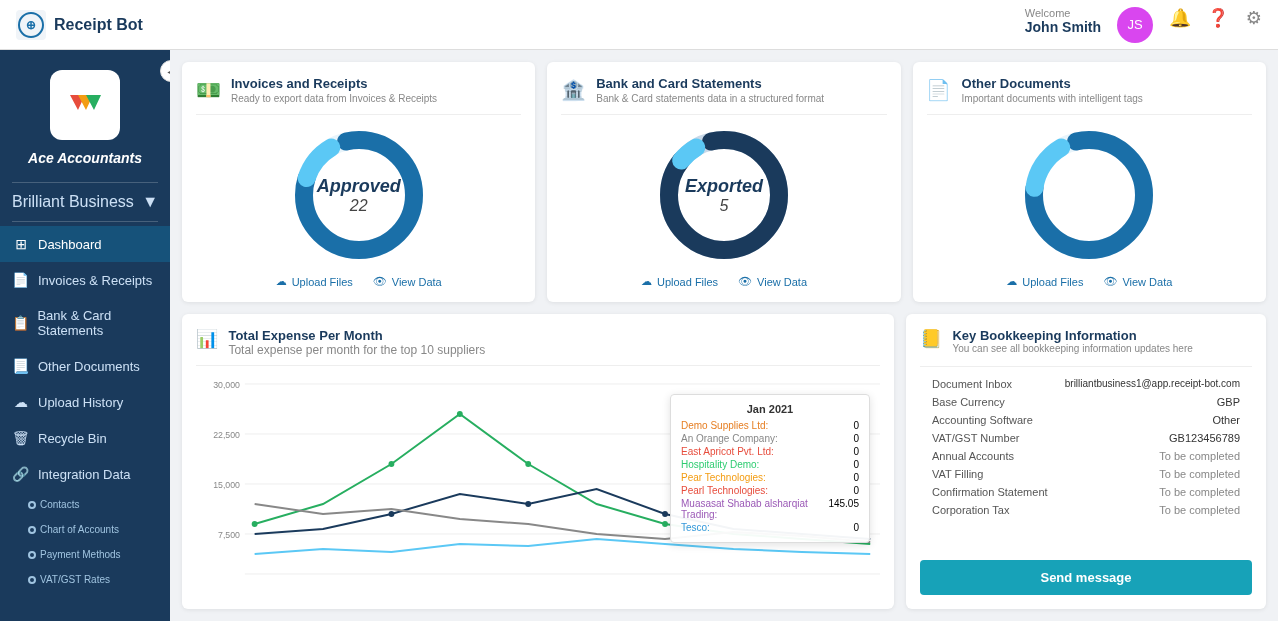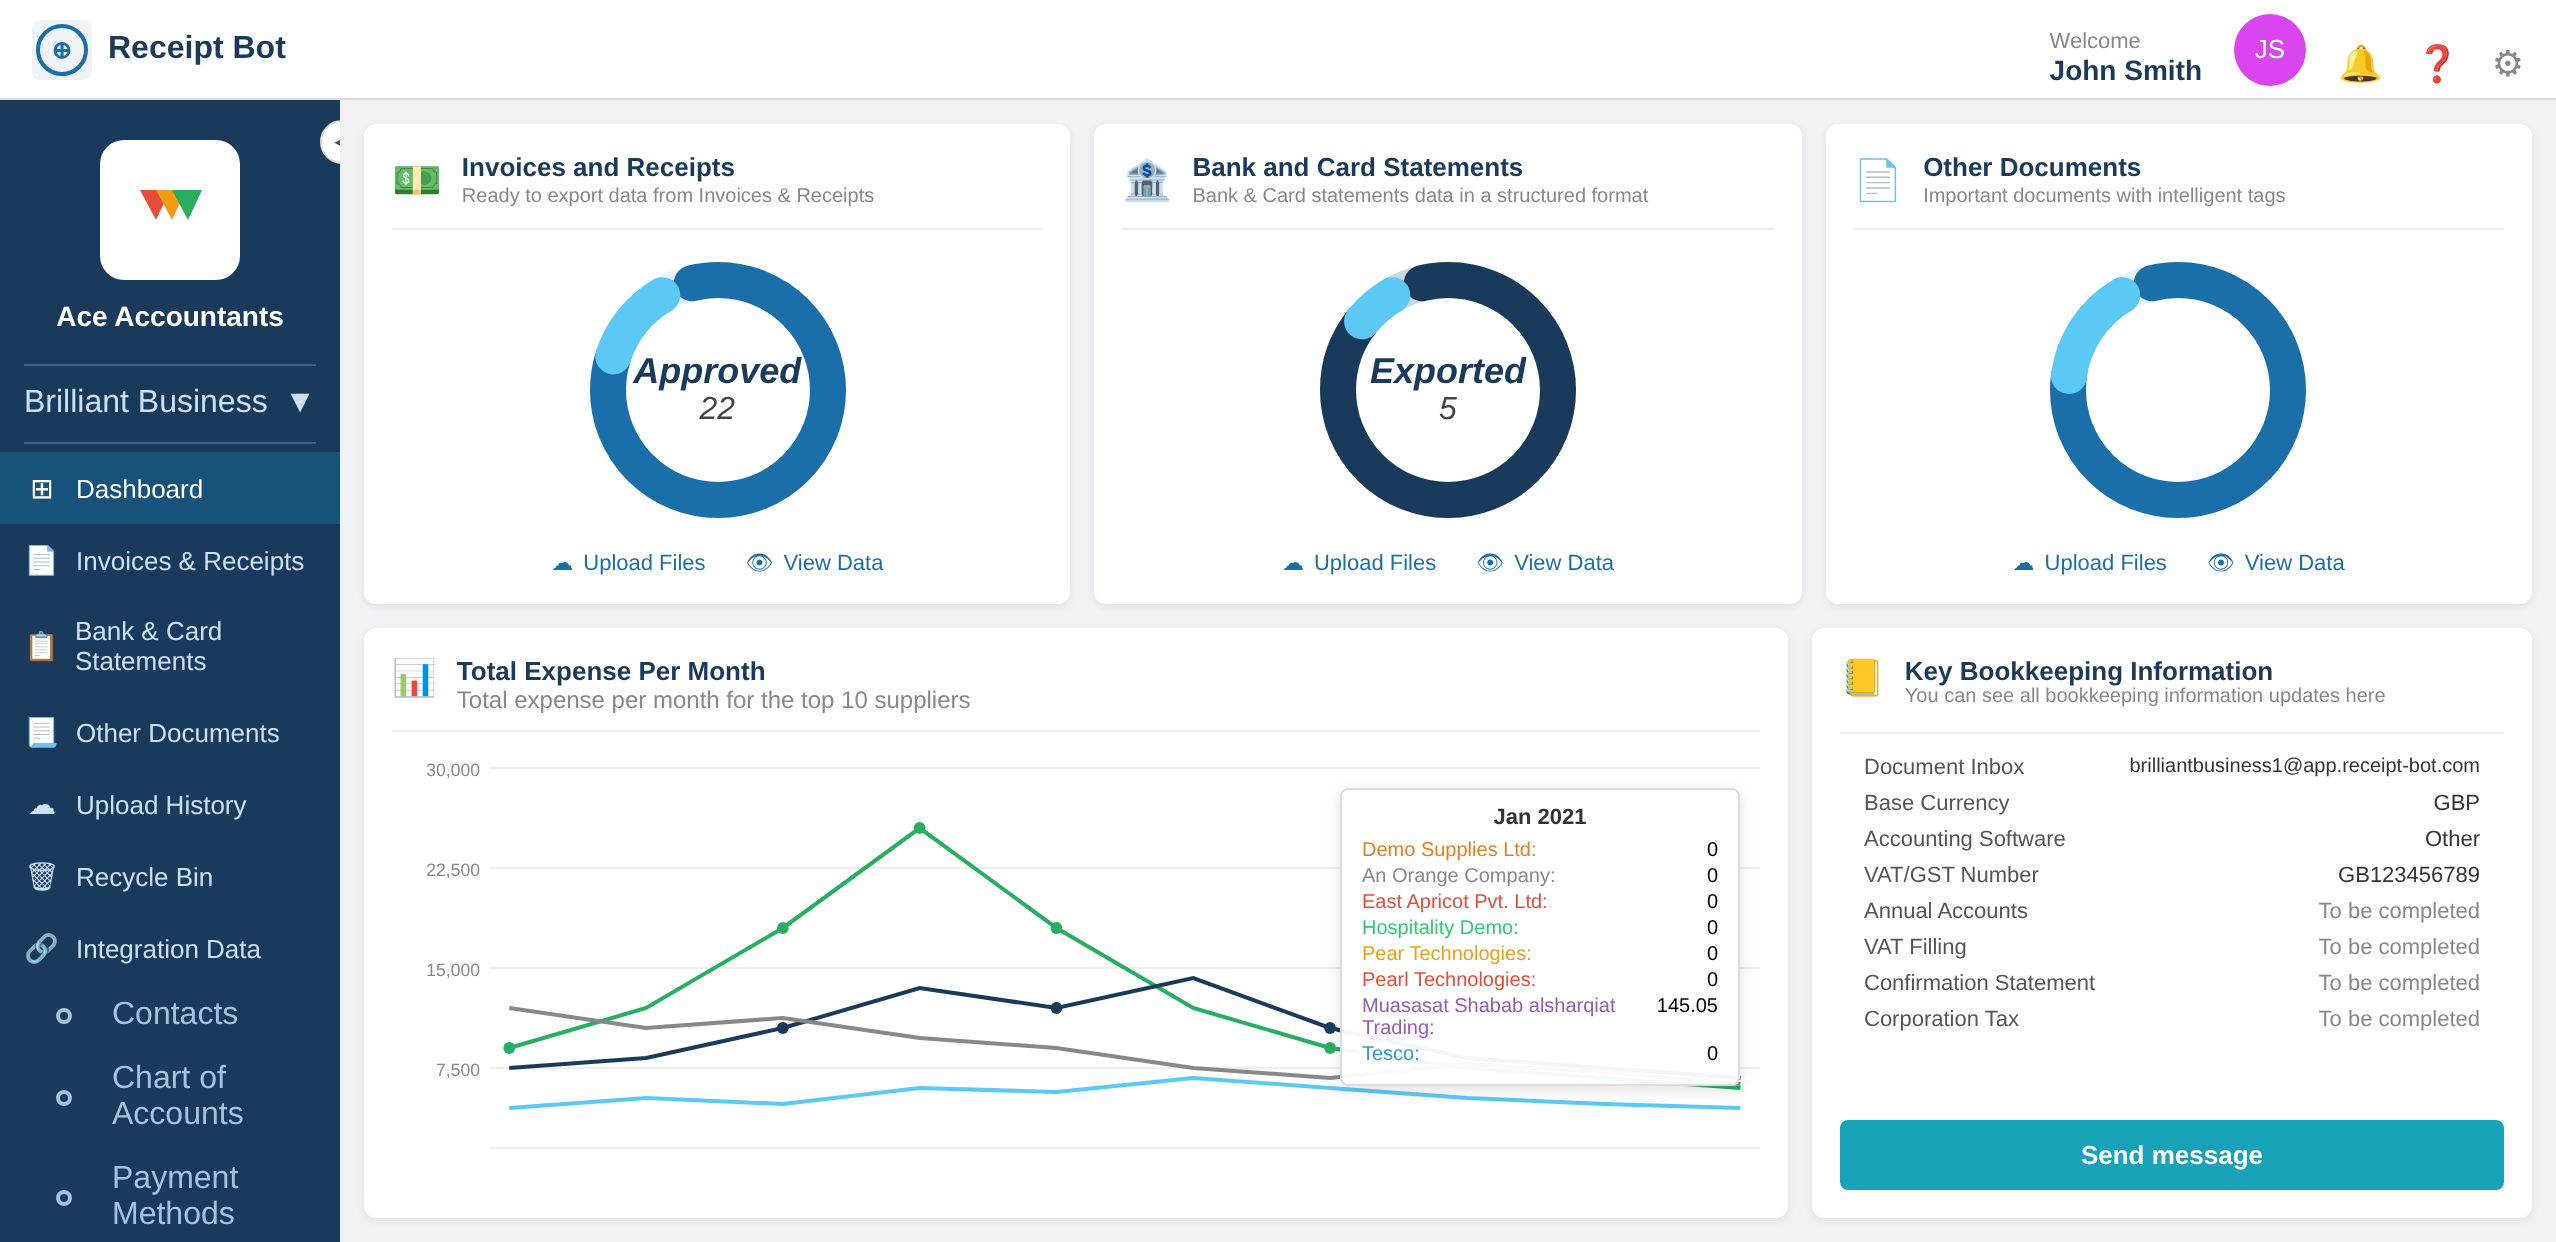--- a/index.html
+++ b/index.html
@@ -11,21 +11,21 @@
       height: 50px;
       display: flex;
       align-items: center;
       padding: 0 16px;
       border-bottom: 1px solid #ddd;
       flex-shrink: 0;
       z-index: 10;
     }
     .top-nav-logo { display: flex; align-items: center; gap: 8px; font-weight: bold; font-size: 16px; color: #1a3a5c; }
     .logo-icon { width: 30px; height: 30px; }
-    .top-nav-right { margin-left: auto; display: flex; align-items: flex-end; gap: 16px; }
+    .top-nav-right { margin-left: auto; display: flex; align-items: flex-start; gap: 16px; }
     .welcome-text { font-size: 11px; color: #888; }
     .user-name { font-size: 14px; font-weight: bold; color: #1a3a5c; }
     .avatar-circle { width: 36px; height: 36px; background: #d946ef; border-radius: 50%; color: #fff; display: flex; align-items: center; justify-content: center; font-weight: normal; font-size: 13px; }
     .nav-icon { font-size: 18px; color: #888; cursor: pointer; }
 
     
     .main-layout { display: flex; flex: 1; overflow: hidden; }
 
     
     .sidebar {
@@ -43,35 +43,35 @@
       width: 22px; height: 22px; background: #fff; border-radius: 50%;
       display: flex; align-items: center; justify-content: center;
       cursor: pointer; border: 1px solid #ddd; z-index: 5;
       font-size: 10px; color: #555;
     }
     .sidebar-logo-area { padding: 20px 16px 12px; display: flex; flex-direction: column; align-items: center; }
     .sidebar-logo-box {
       width: 70px; height: 70px; background: #fff; border-radius: 12px;
       display: flex; align-items: center; justify-content: center; margin-bottom: 10px;
     }
-    .sidebar-company-name { font-size: 14px; font-weight: bold; text-align: center; color: #fff; }
+    .sidebar-company-name { font-size: 14px; font-weight: bold; text-align: center; color: #fff; font-style: italic; }
     .sidebar-divider { border: none; border-top: 1px solid rgba(255,255,255,0.2); margin: 4px 12px; }
     .sidebar-org-select {
       display: flex; align-items: center; justify-content: space-between;
       padding: 6px 12px; cursor: pointer; font-size: 16px; color: #cce0f5;
     }
     .sidebar-nav-item {
       display: flex; align-items: center; gap: 8px;
       padding: 10px 12px; cursor: pointer; font-size: 13px; color: #cce0f5;
     }
     .sidebar-nav-item.active { background: #16527a; color: #fff; }
     .sidebar-nav-icon { font-size: 14px; width: 18px; text-align: center; }
     .sidebar-sub-item {
-      display: flex; align-items: center; gap: 20px;
-      padding: 7px 12px 7px 28px; cursor: pointer; font-size: 16px; color: #a0c4e0;
+      display: flex; align-items: center; gap: 4px;
+      padding: 7px 12px 7px 28px; cursor: pointer; font-size: 10px; color: #a0c4e0;
     }
     .sub-dot { width: 8px; height: 8px; border: 2px solid #a0c4e0; border-radius: 50%; flex-shrink: 0; }
 
     
     .content { flex: 1; overflow-y: auto; padding: 12px; display: flex; flex-direction: column; gap: 12px; }
 
     
     .cards-row { display: grid; grid-template-columns: 1fr 1fr 1fr; gap: 12px; }
     .card {
       background: #fff; border-radius: 6px; padding: 14px;

